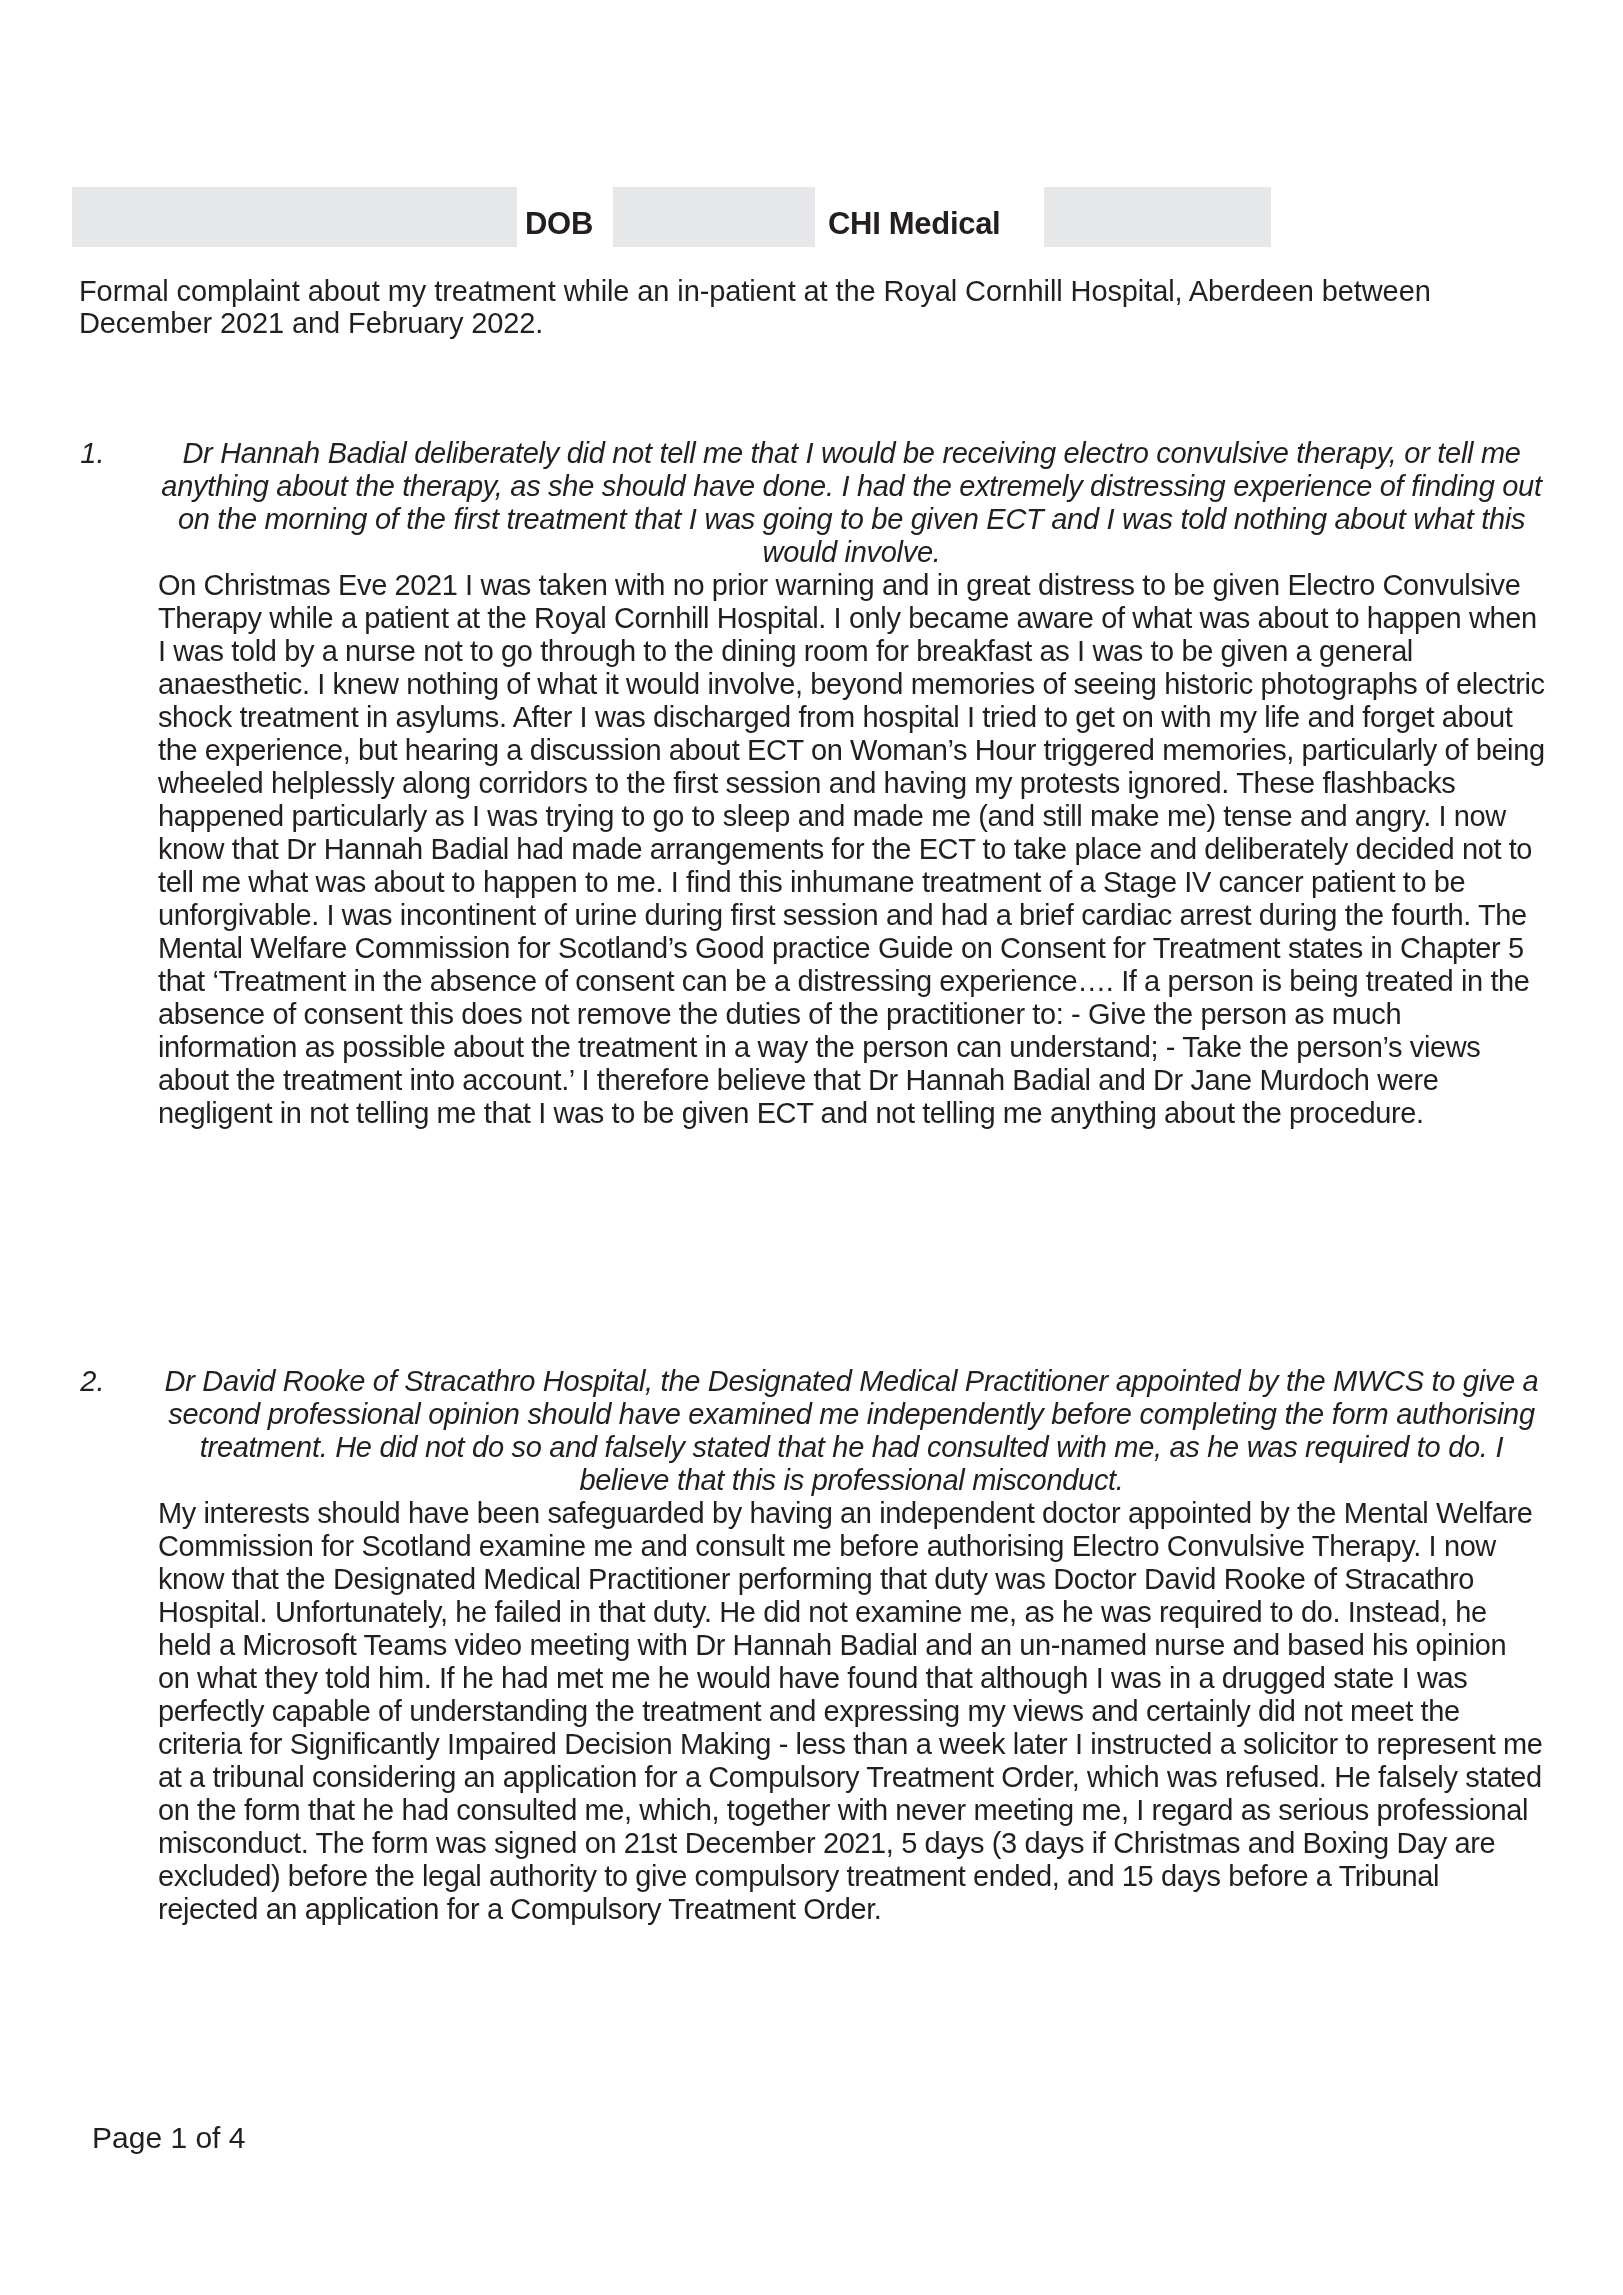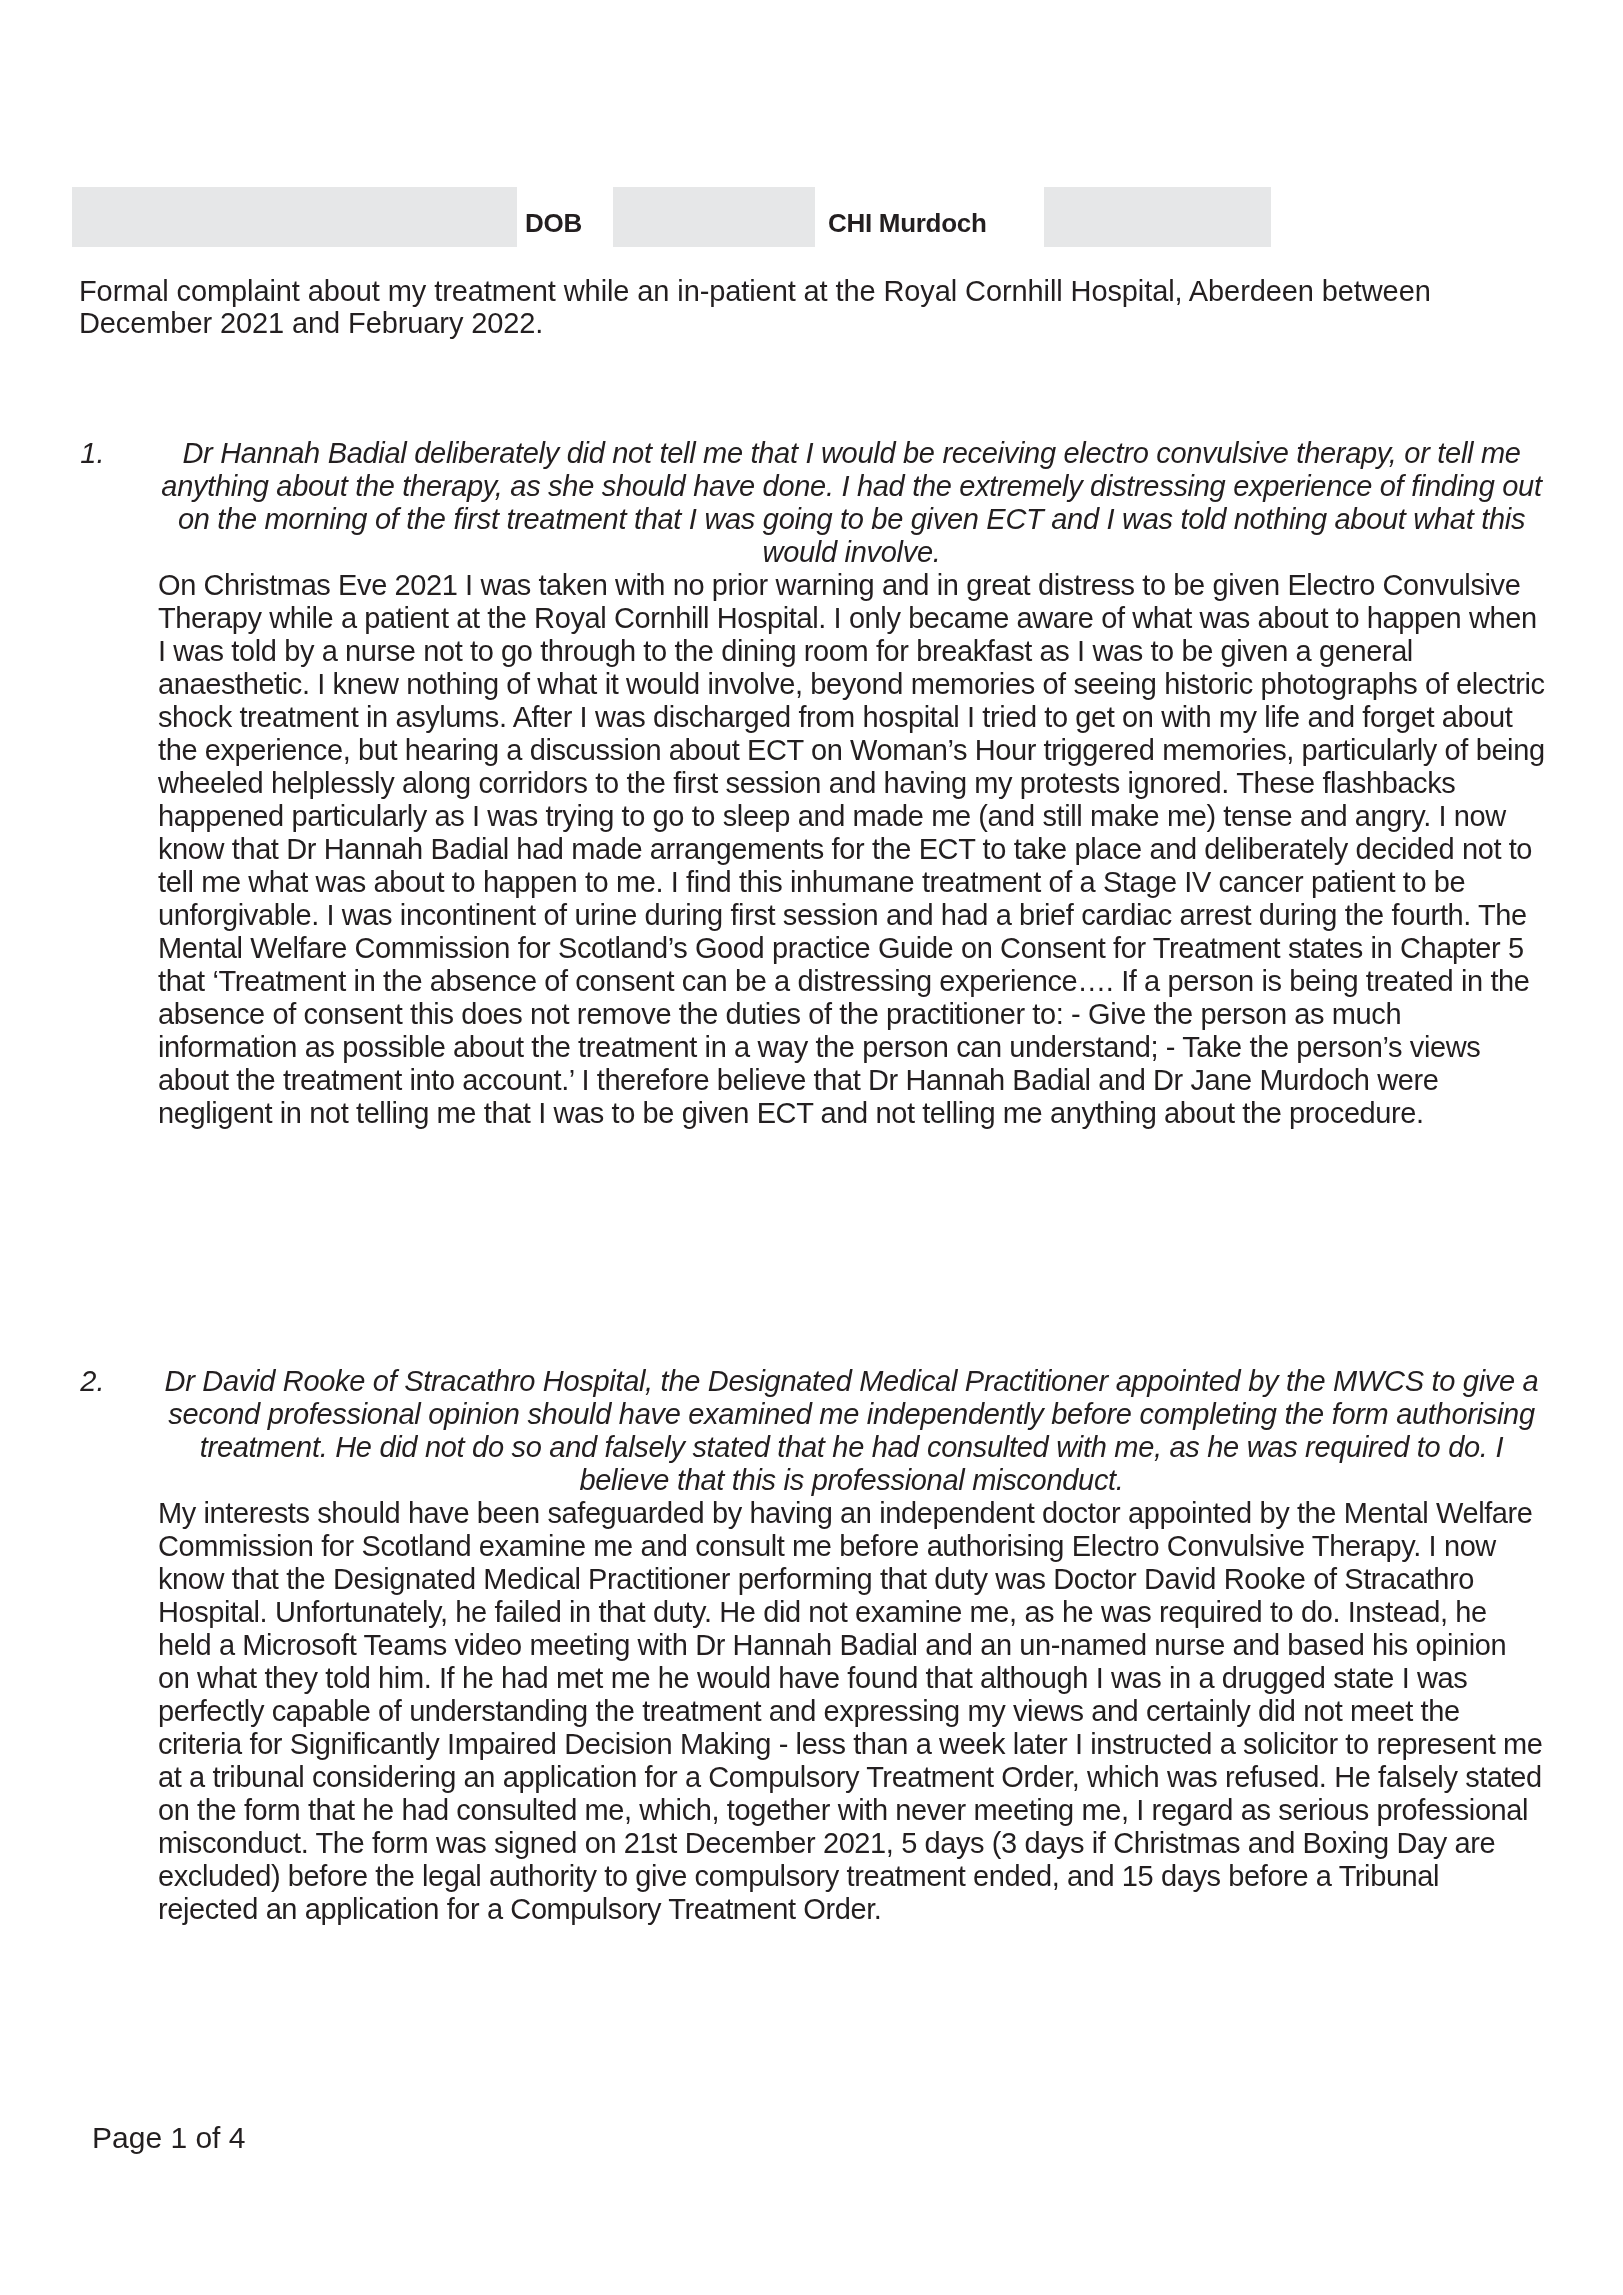--- a/index.html
+++ b/index.html
@@ -25,21 +25,21 @@
     .gray-box {
       position: absolute;
       top: 0;
       height: 60px;
       background: #e6e7e8;
     }
     .hdr-label {
       position: absolute;
       top: 17px;
       font-weight: bold;
-      font-size: 26px;
+      font-size: 31px;
       line-height: 39px;
       white-space: nowrap;
       letter-spacing: -0.3px;
     }
     .title {
       position: absolute;
       top: 275px;
       left: 79px;
       width: 1479px;
       font-weight: normal;
@@ -83,21 +83,21 @@
       line-height: 37px;
     }
   </style>
 </head>
 <body>
 
 <div class="header-row">
   <div class="gray-box" style="left:0; width:445px;"></div>
   <div class="hdr-label" style="left:453px;">DOB</div>
   <div class="gray-box" style="left:541px; width:202px;"></div>
-  <div class="hdr-label" style="left:756px;">CHI Murdoch</div>
+  <div class="hdr-label" style="left:756px;">CHI Medical</div>
   <div class="gray-box" style="left:972px; width:227px;"></div>
 </div>
 
 <div class="title">Formal complaint about my treatment while an in-patient at the Royal Cornhill Hospital, Aberdeen between December 2021 and February 2022.</div>
 
 <div class="item" style="top:437px;">
   <div class="item-num">1.</div>
   <div class="item-heading">Dr Hannah Badial deliberately did not tell me that I would be receiving electro convulsive therapy, or tell me anything about the therapy, as she should have done. I had the extremely distressing experience of finding out on the morning of the first treatment that I was going to be given ECT and I was told nothing about what this would involve.</div>
   <div class="item-body">On Christmas Eve 2021 I was taken with no prior warning and in great distress to be given Electro Convulsive Therapy while a patient at the Royal Cornhill Hospital. I only became aware of what was about to happen when I was told by a nurse not to go through to the dining room for breakfast as I was to be given a general anaesthetic. I knew nothing of what it would involve, beyond memories of seeing historic photographs of electric shock treatment in asylums. After I was discharged from hospital I tried to get on with my life and forget about the experience, but hearing a discussion about ECT on Woman’s Hour triggered memories, particularly of being wheeled helplessly along corridors to the first session and having my protests ignored. These flashbacks happened particularly as I was trying to go to sleep and made me (and still make me) tense and angry.  I now know that Dr Hannah Badial had made arrangements for the ECT to take place and deliberately decided not to tell me what was about to happen to me. I find this inhumane treatment of a Stage IV cancer patient to be unforgivable. I was incontinent of urine during first session and had a brief cardiac arrest during the fourth. The Mental Welfare Commission for Scotland’s Good practice Guide on Consent for Treatment states in Chapter 5 that ‘Treatment in the absence of consent can be a distressing experience…. If a person is being treated in the absence of consent this does not remove the duties of the practitioner to: - Give the person as much information as possible about the treatment in a way the person can understand; - Take the person’s views about the treatment into account.’ I therefore believe that Dr Hannah Badial and Dr Jane Murdoch were negligent in not telling me that I was to be given ECT and not telling me anything about the procedure.</div>
 </div>

